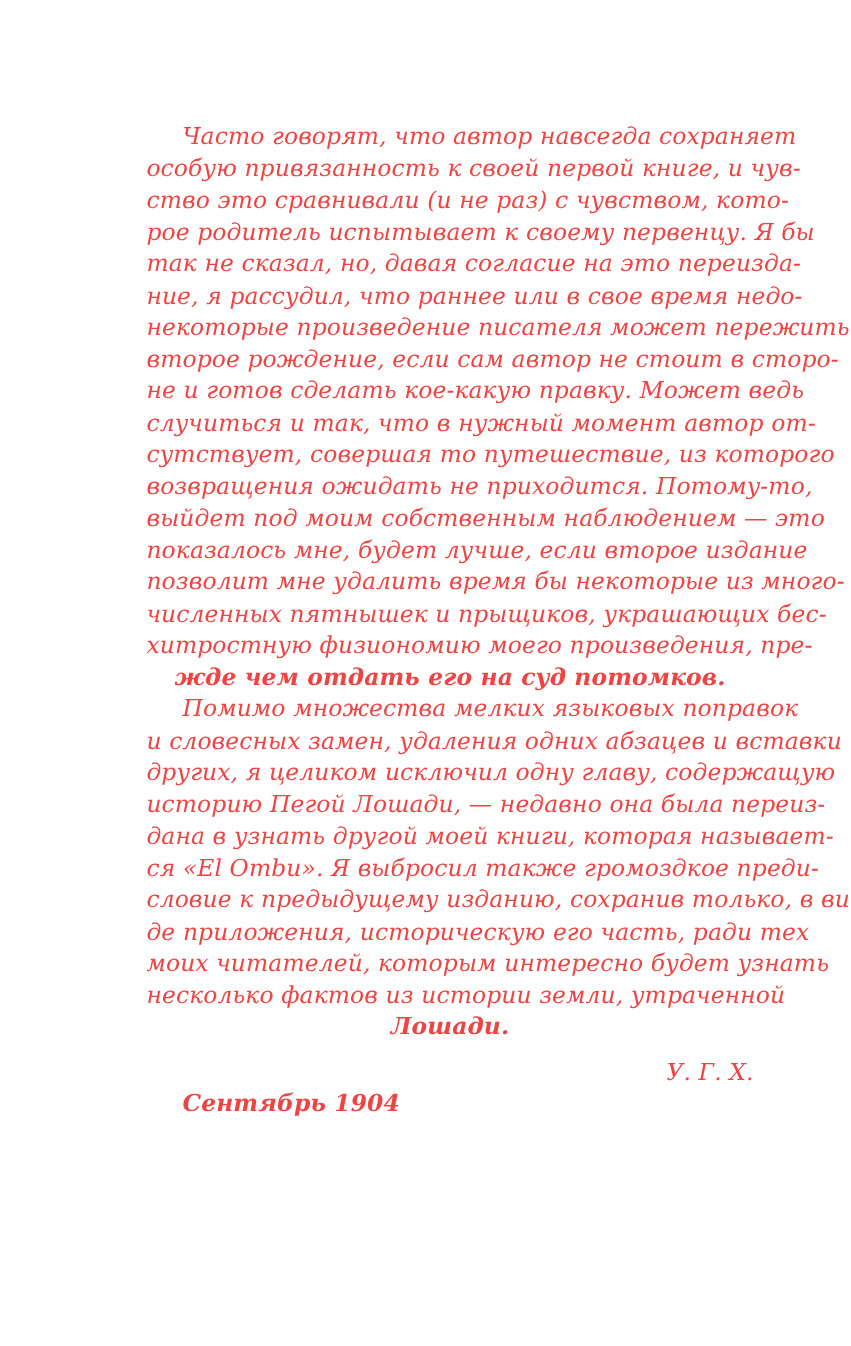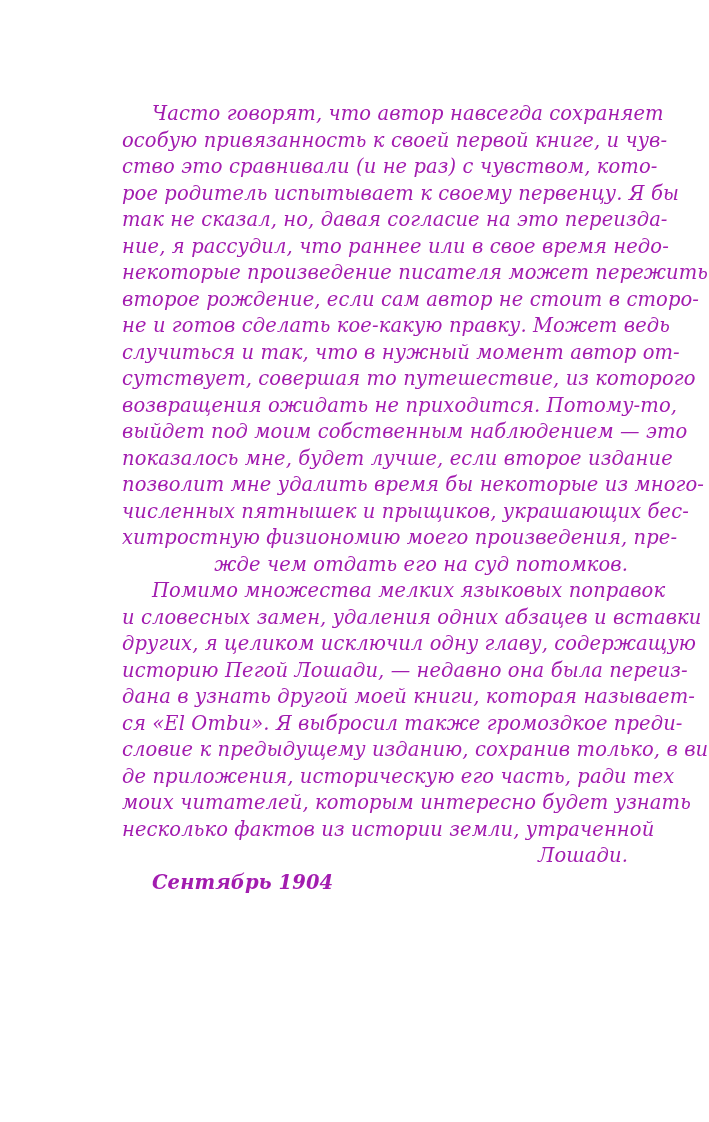--- a/index.html
+++ b/index.html
@@ -16,35 +16,36 @@
     font-family: "DejaVu Serif", serif;
   }
   .text-block {
     position: absolute;
     left: 122px;
     top: 101px;
     width: 506px;
     font-style: italic;
     font-size: 19.5px;
     line-height: 26.5px;
-    color: #a21caf;
+    color: #ef4444;
     letter-spacing: 0.1px;
   }
   .para { margin: 0; }
   .para .line {
     text-align: justify;
     text-align-last: justify;
     white-space: nowrap;
   }
   .para .line.first {
     text-indent: 30px;
   }
   .para .line.last {
-    text-align: right;
+    text-align: center;
     text-align-last: auto;
+    font-weight: bold;
   }
   .signature {
     text-align: right;
     margin-top: 11px;
   }
   .date-line {
     text-indent: 30px;
     margin-top: 0px;
     font-weight: bold;
   }
@@ -81,15 +82,16 @@
         <div class="line">других, я целиком исключил одну главу, содержащую</div>
         <div class="line">историю Пегой Лошади, — недавно она была переиз-</div>
         <div class="line">дана в узнать другой моей книги, которая называет-</div>
         <div class="line">ся «El Ombu». Я выбросил также громоздкое преди-</div>
         <div class="line">словие к предыдущему изданию, сохранив только, в ви-</div>
         <div class="line">де приложения, историческую его часть, ради тех</div>
         <div class="line">моих читателей, которым интересно будет узнать</div>
         <div class="line">несколько фактов из истории земли, утраченной</div>
         <div class="line last">Лошади.</div>
       </div>
+      <div class="signature">У. Г. Х.</div>
     <div class="date-line">Сентябрь 1904</div>
   </div>
 </div>
 
 </body></html>

